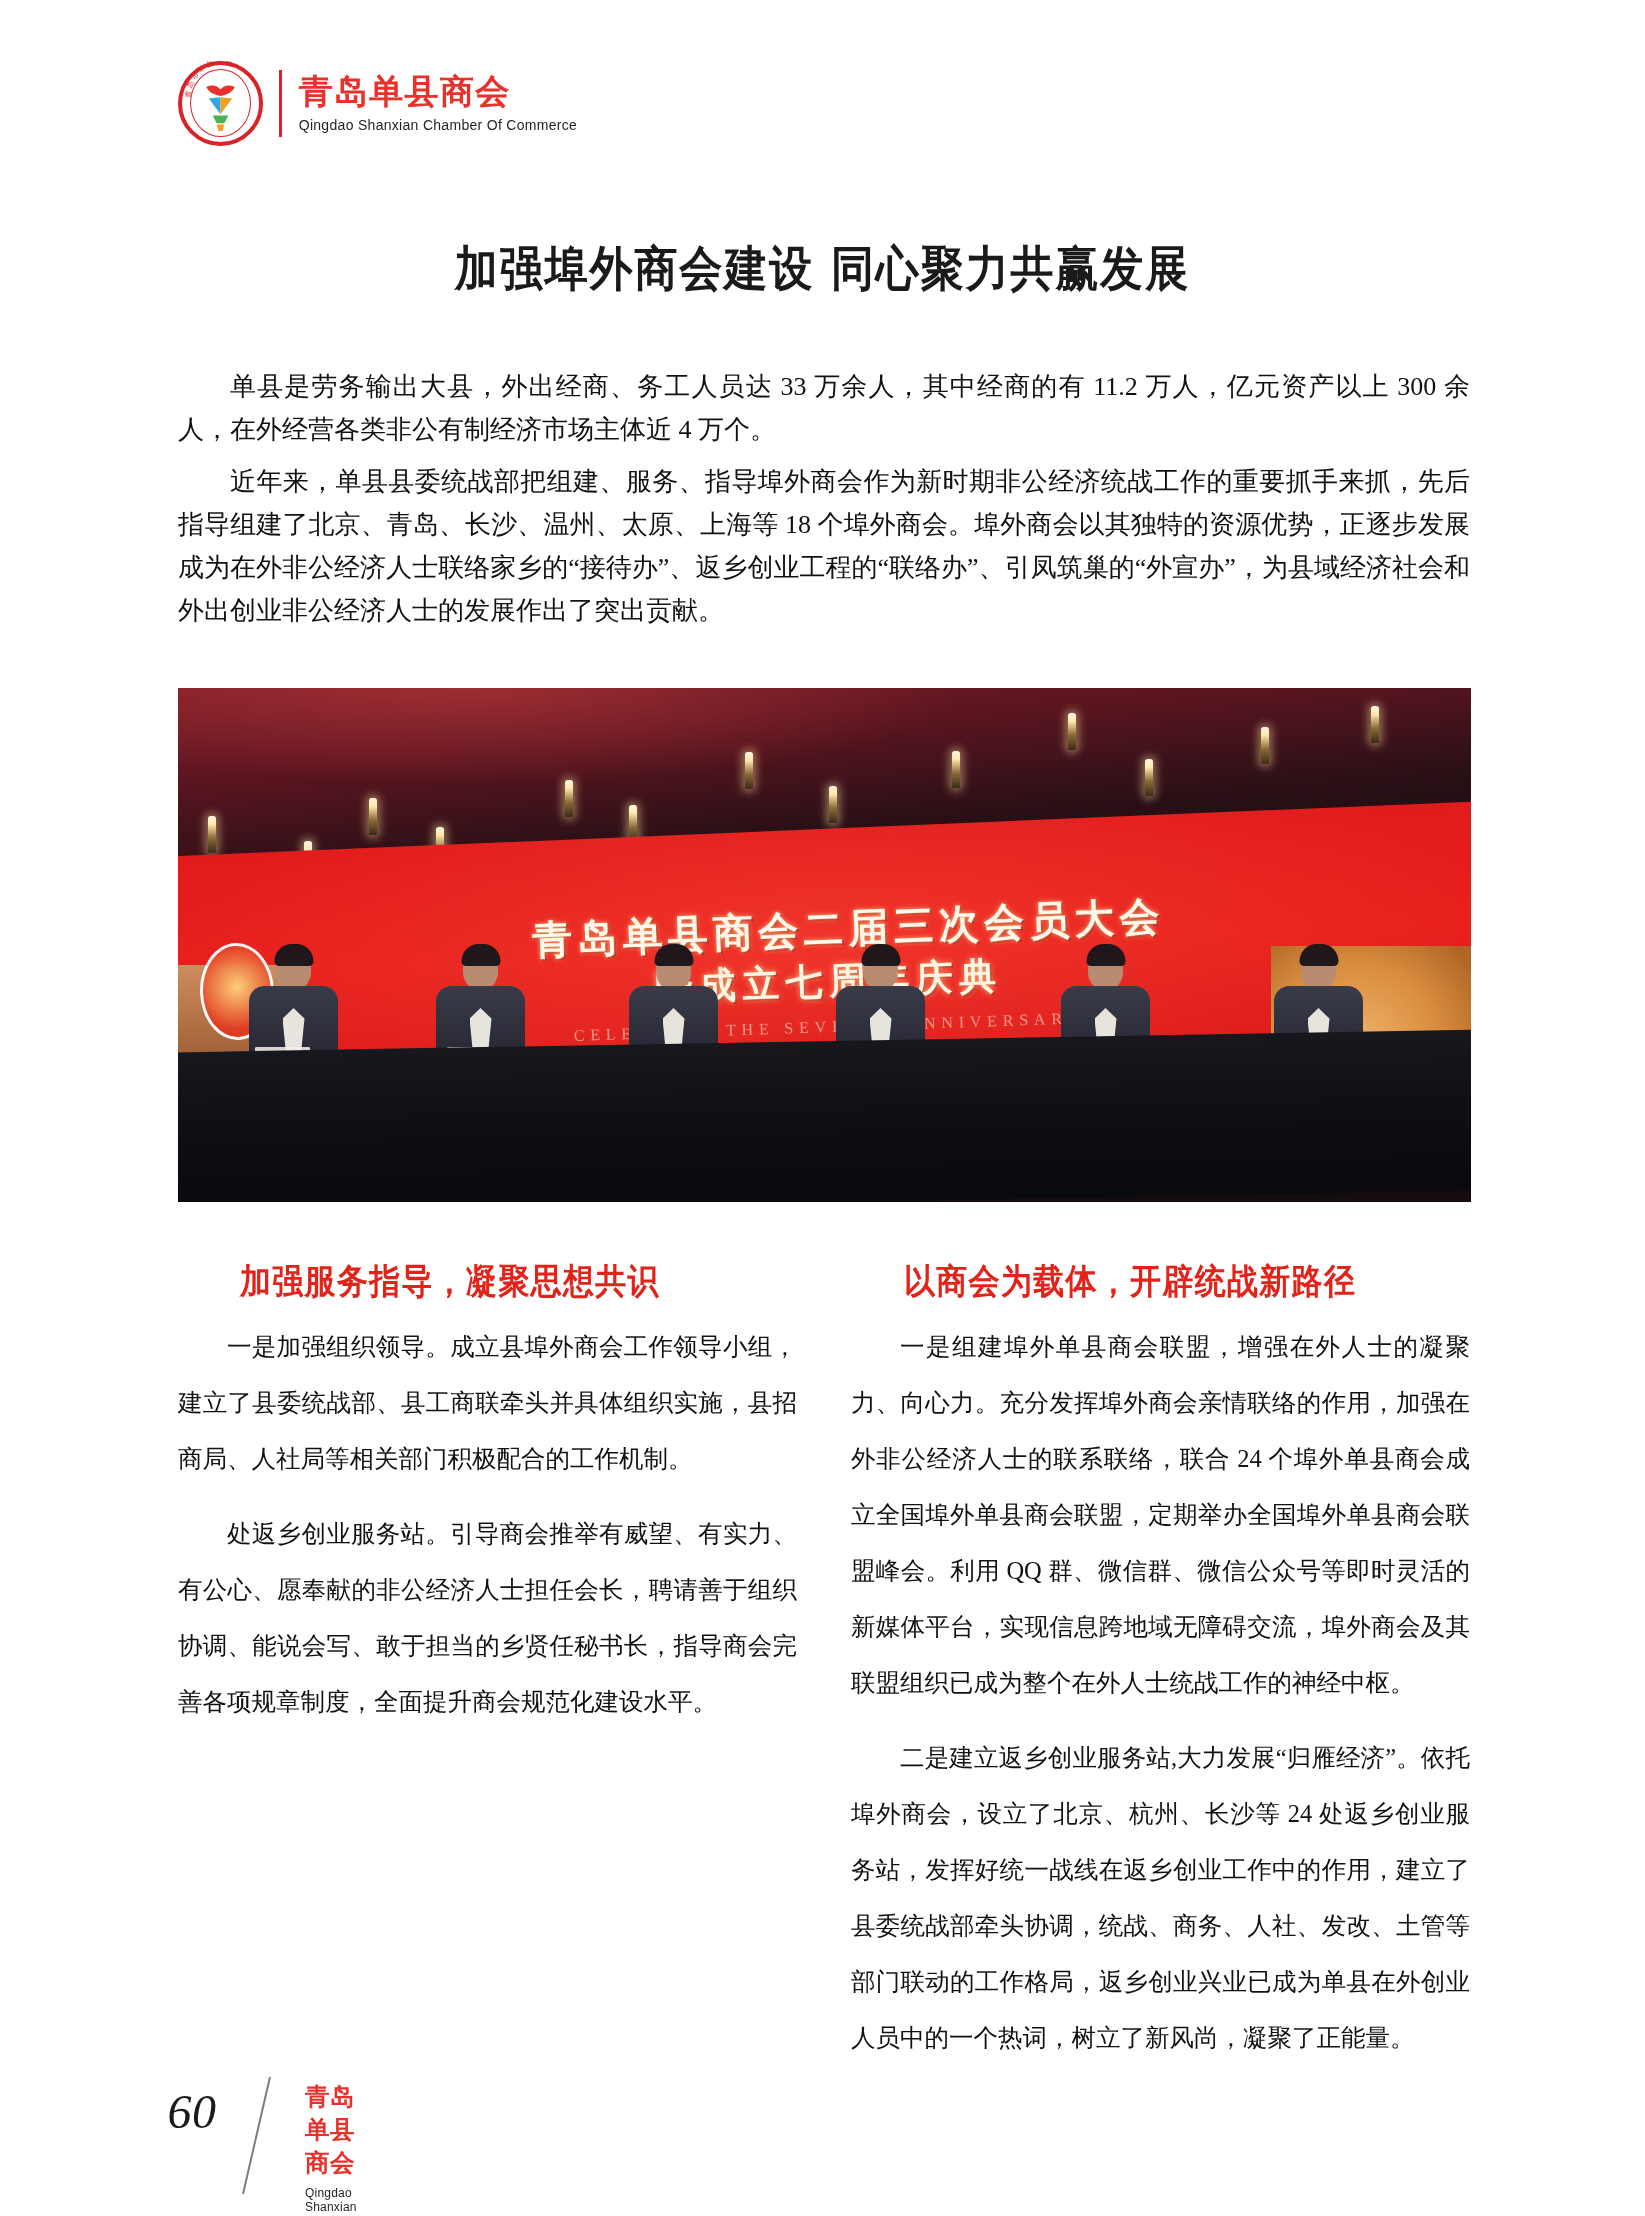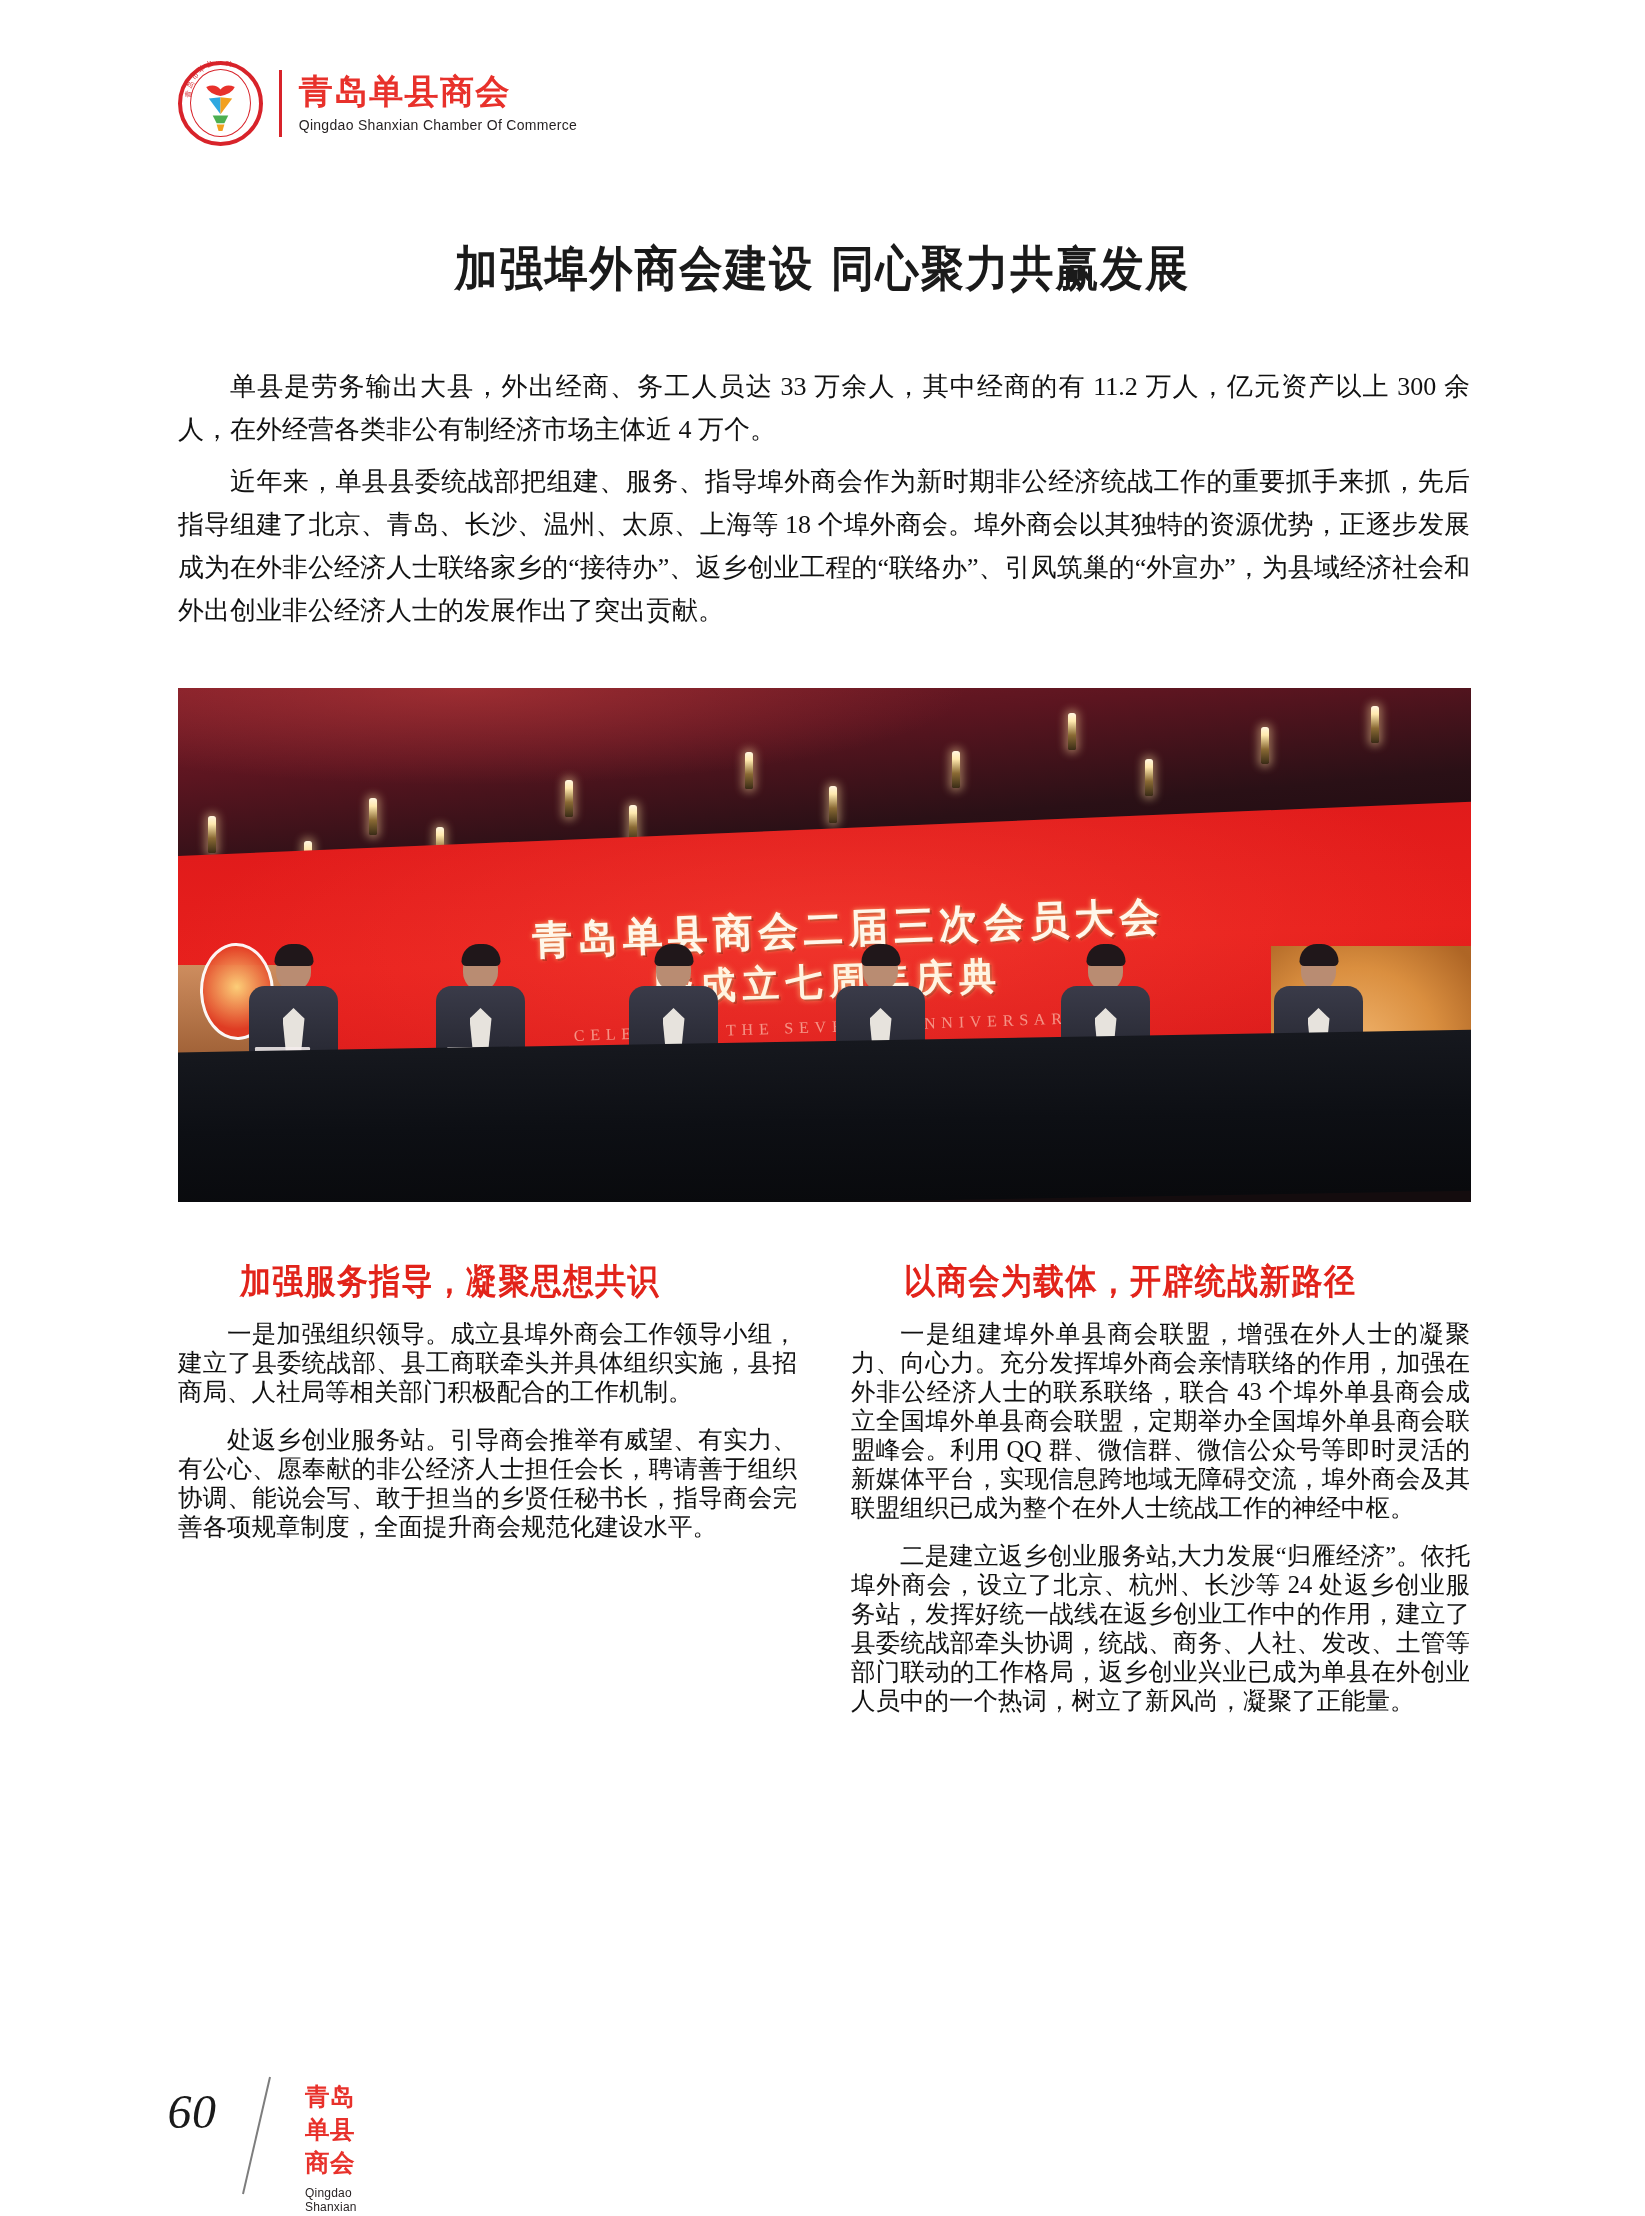--- a/index.html
+++ b/index.html
@@ -184,21 +184,21 @@
   .sec-head.left  { left: 240px; }
   .sec-head.right { left: 904px; }
 
   
   .col {
     position: absolute; top: 1319px; width: 619px;
   }
   .col.left  { left: 178px; }
   .col.right { left: 851px; }
   .col p {
-    font-size: 24.5px; line-height: 29px; color: #111;
+    font-size: 24.5px; line-height: 56px; color: #111;
     text-align: justify; text-justify: inter-ideograph;
     text-indent: 49px;
     margin-bottom: 19.3px;
   }
 
   
   .footer { position: absolute; left: 161px; top: 2080px; height: 110px; }
   .pagenum {
     position: absolute; left: 6.4px; top: 3.9px;
     font-family: "Liberation Serif", serif;
@@ -341,21 +341,21 @@
 
   <div class="sec-head left">加强服务指导，凝聚思想共识</div>
   <div class="sec-head right">以商会为载体，开辟统战新路径</div>
 
   <div class="col left">
     <p>一是加强组织领导。成立县埠外商会工作领导小组，建立了县委统战部、县工商联牵头并具体组织实施，县招商局、人社局等相关部门积极配合的工作机制。</p>
     <p>处返乡创业服务站。引导商会推举有威望、有实力、有公心、愿奉献的非公经济人士担任会长，聘请善于组织协调、能说会写、敢于担当的乡贤任秘书长，指导商会完善各项规章制度，全面提升商会规范化建设水平。</p>
   </div>
 
   <div class="col right">
-    <p>一是组建埠外单县商会联盟，增强在外人士的凝聚力、向心力。充分发挥埠外商会亲情联络的作用，加强在外非公经济人士的联系联络，联合 43 个埠外单县商会成立全国埠外单县商会联盟，定期举办全国埠外单县商会联盟峰会。利用 QQ 群、微信群、微信公众号等即时灵活的新媒体平台，实现信息跨地域无障碍交流，埠外商会及其联盟组织已成为整个在外人士统战工作的神经中枢。</p>
+    <p>一是组建埠外单县商会联盟，增强在外人士的凝聚力、向心力。充分发挥埠外商会亲情联络的作用，加强在外非公经济人士的联系联络，联合 24 个埠外单县商会成立全国埠外单县商会联盟，定期举办全国埠外单县商会联盟峰会。利用 QQ 群、微信群、微信公众号等即时灵活的新媒体平台，实现信息跨地域无障碍交流，埠外商会及其联盟组织已成为整个在外人士统战工作的神经中枢。</p>
     <p>二是建立返乡创业服务站,大力发展“归雁经济”。依托埠外商会，设立了北京、杭州、长沙等 24 处返乡创业服务站，发挥好统一战线在返乡创业工作中的作用，建立了县委统战部牵头协调，统战、商务、人社、发改、土管等部门联动的工作格局，返乡创业兴业已成为单县在外创业人员中的一个热词，树立了新风尚，凝聚了正能量。</p>
   </div>
 
   <div class="footer">
     <div class="pagenum">60</div>
     <div class="slash"></div>
     <div class="footer-brand">
       <div class="footer-cn">青岛单县商会</div>
       <div class="footer-en">Qingdao Shanxian Chamber Of Commerce</div>
     </div>

